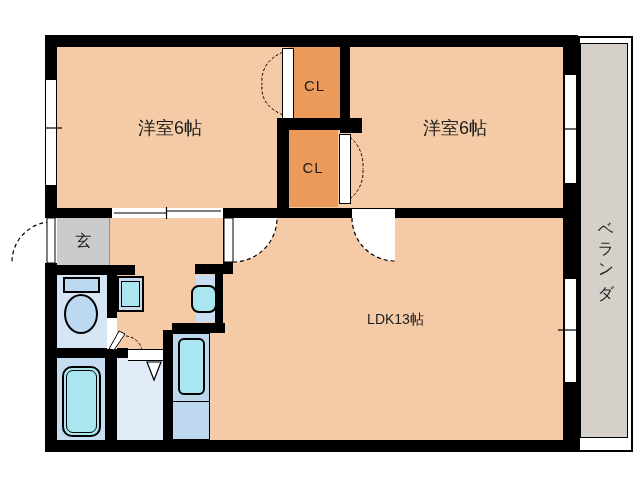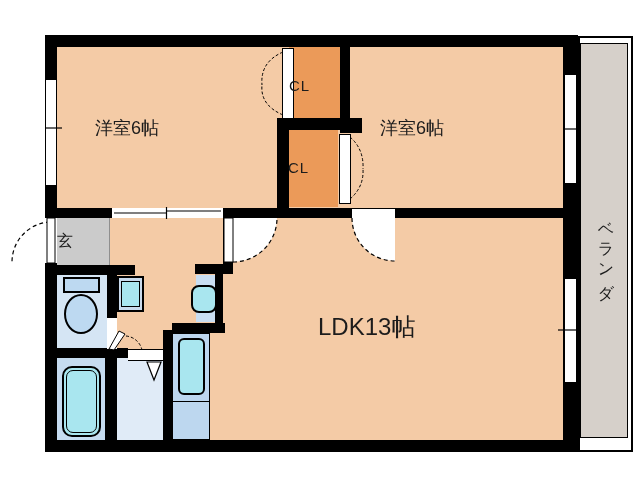--- a/index.html
+++ b/index.html
@@ -4,21 +4,21 @@
 <style>
   html,body{margin:0;padding:0;background:#ffffff;}
   *{box-sizing:border-box;}
   .stage{
     position:relative;width:640px;height:480px;background:#ffffff;overflow:hidden;
     font-family:"Liberation Sans","DejaVu Sans",sans-serif;color:#1a1a1a;
   }
   .abs{position:absolute;}
   .wall{position:absolute;background:var(--wall,#000);}
   .white{position:absolute;background:#ffffff;}
-  .label{position:absolute;text-align:left;white-space:nowrap;color:#1c1c1c;z-index:40;}
+  .label{position:absolute;text-align:center;white-space:nowrap;color:#1c1c1c;z-index:40;}
   .svgover{position:absolute;left:0;top:0;z-index:30;pointer-events:none;}
 
   
   .veranda-outer{left:578px;top:36px;width:55px;height:416px;border:2px solid #000;background:#fff;}
   .veranda-inner{left:580px;top:43px;width:48px;height:395px;border:1px solid #000;background:var(--veranda,#D6D0CA);}
 
   
   .footprint{left:45px;top:35px;width:533px;height:417px;background:var(--wall,#000);}
   .interior{left:57px;top:47px;width:506px;height:393px;background:var(--room,#F4CBA6);}
 
@@ -42,21 +42,21 @@
   .basin-unit{left:196px;top:275px;width:19px;height:47px;background:#C9DEF2;border:none;}
   .basin{left:191px;top:285px;width:26px;height:28px;border-radius:8px;background:var(--water,#A9E6EF);}
   .bathtub{left:62px;top:366px;width:39px;height:71px;border-radius:10px;background:var(--water,#A9E6EF);}
   .bathtub-inner{left:66px;top:370px;width:31px;height:63px;border-radius:7px;border:1px solid #000;background:transparent;}
   .kitchen-counter{left:172px;top:333px;width:38px;height:107px;background:var(--counter,#BDD7EF);border:1px solid #000;}
   .kitchen-sink{left:178px;top:338px;width:27px;height:57px;border-radius:6px;background:var(--water,#A9E6EF);}
   .kitchen-divider{left:172px;top:401px;width:38px;height:1px;background:#000;border:none;}
 
   .lab-bed-left{left:95px;top:116px;width:150px;font-size:18px;}
   .lab-bed-right{left:380px;top:116px;width:150px;font-size:18px;}
-  .lab-ldk{left:318px;top:311px;width:155px;font-size:24px;}
+  .lab-ldk{left:318px;top:311px;width:155px;font-size:14px;}
   .lab-cl-top{left:289px;top:77px;width:51px;font-size:15px;letter-spacing:1px;}
   .lab-cl-bottom{left:288px;top:159px;width:50px;font-size:15px;letter-spacing:1px;}
   .lab-genkan{left:57px;top:231px;width:53px;font-size:16px;}
   .lab-veranda{left:592px;top:210px;width:24px;height:130px;font-size:16px;writing-mode:vertical-rl;letter-spacing:3px;text-align:left;}
 </style>
 </head>
 <body>
 
 <div class="stage">
 

